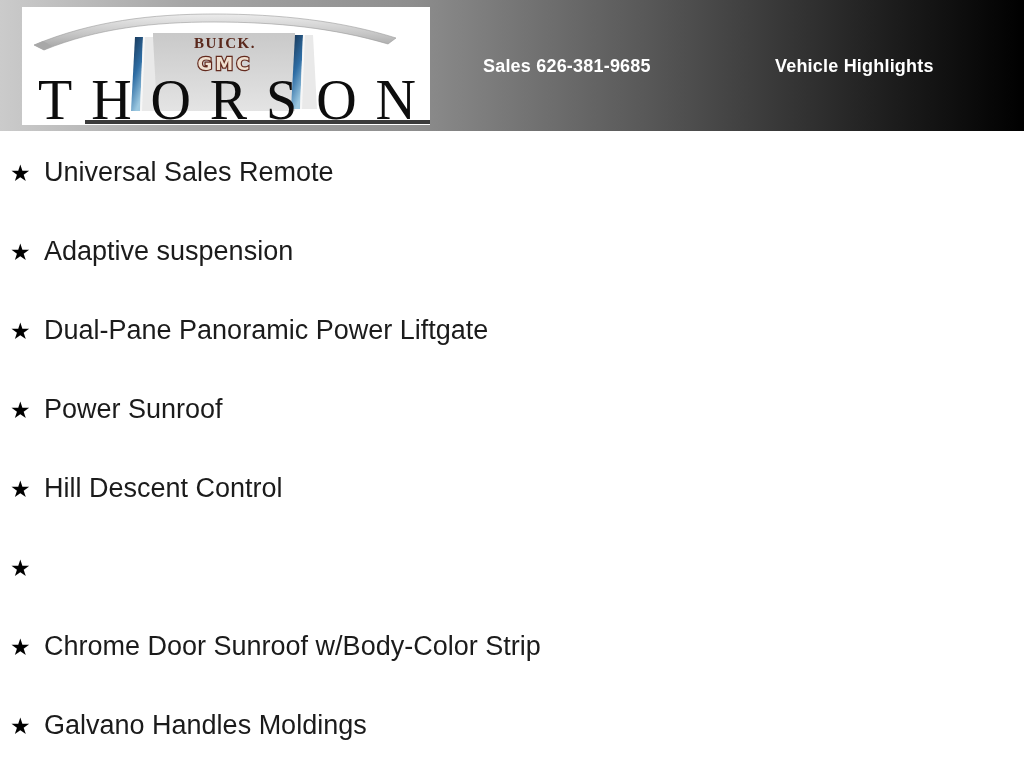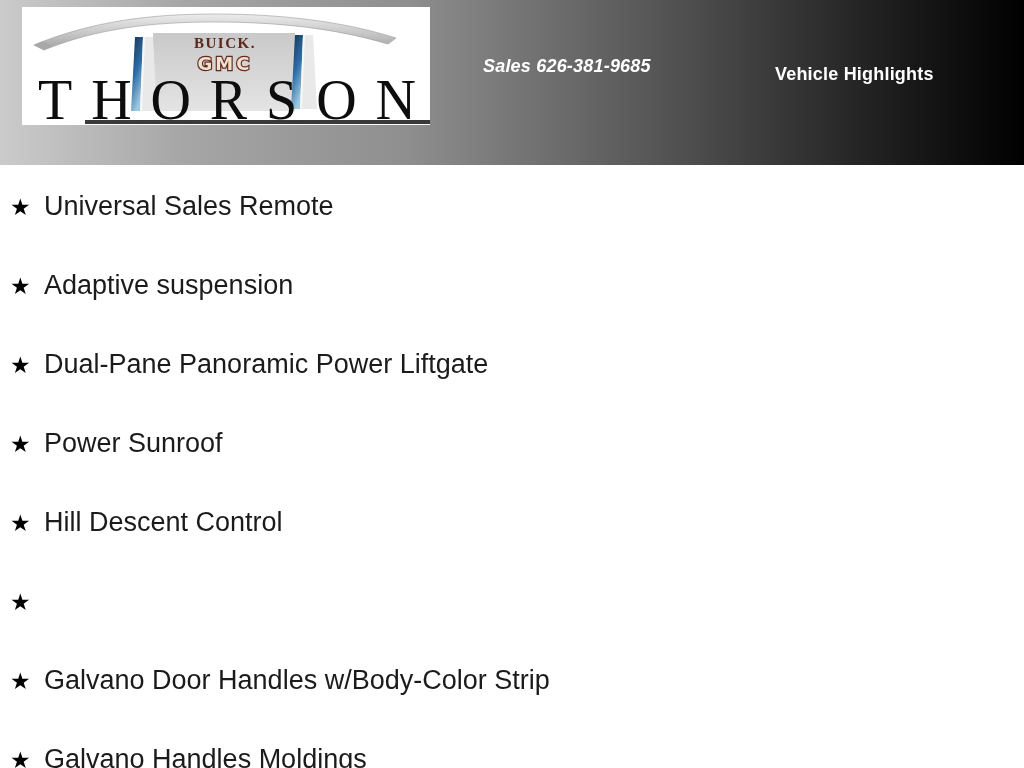--- a/index.html
+++ b/index.html
@@ -11,43 +11,43 @@
   .page {
     position: relative;
     width: 1024px;
     height: 768px;
     background: #ffffff;
     overflow: hidden;
   }
   .header {
     position: relative;
     width: 1024px;
-    height: 165px;
+    height: 131px;
     background: linear-gradient(to right, #cbcbcb 0%, #a6a6a6 18%, #8e8e8e 40%, #565656 64%, #1d1d1d 87%, #000000 100%);
   }
   .logo-box {
     position: absolute;
     left: 22px;
     top: 7px;
     width: 408px;
     height: 118px;
     background: #ffffff;
   }
   .logo-box svg { display: block; }
   .header-text {
     position: absolute;
     top: 56px;
     color: #ffffff;
     font-size: 18px;
     font-weight: bold;
     white-space: nowrap;
     letter-spacing: 0.2px;
   }
-  .sales-phone { left: 483px; font-style: italic; }
-  .page-title  { left: 775px; margin-top: 8px; }
+  .sales-phone { left: 483px; }
+  .page-title  { left: 775px; }
   .feature-list {
     list-style: none;
     margin: 0;
     padding: 27px 0 0 10px;
   }
   .feature-list li {
     display: flex;
     align-items: center;
     height: 28px;
     margin-bottom: 51px;
@@ -139,21 +139,21 @@
       </li>
       <li>
         <span class="star">★</span>
         <span>Hill Descent Control</span>
       </li>
       <li>
         <span class="star">★</span>
       </li>
       <li>
         <span class="star">★</span>
-        <span>Galvano Door Handles w/Body-Color Strip</span>
+        <span>Chrome Door Sunroof w/Body-Color Strip</span>
       </li>
       <li>
         <span class="star">★</span>
         <span>Galvano Handles Moldings</span>
       </li>
     </ul>
 
 </div>
 
 </body></html>

